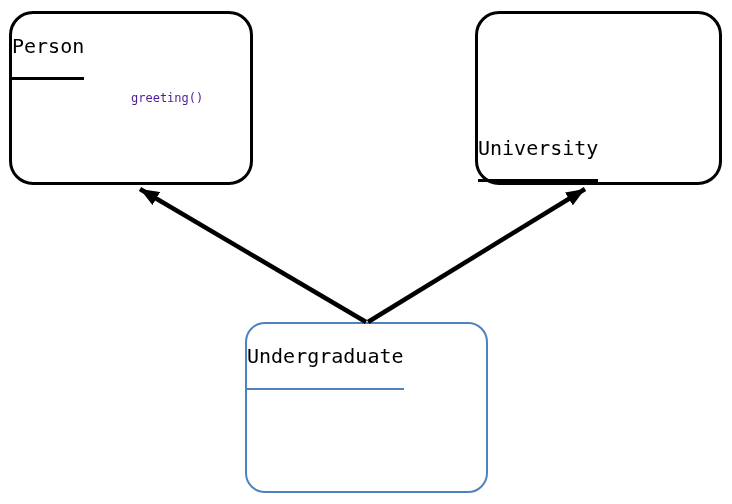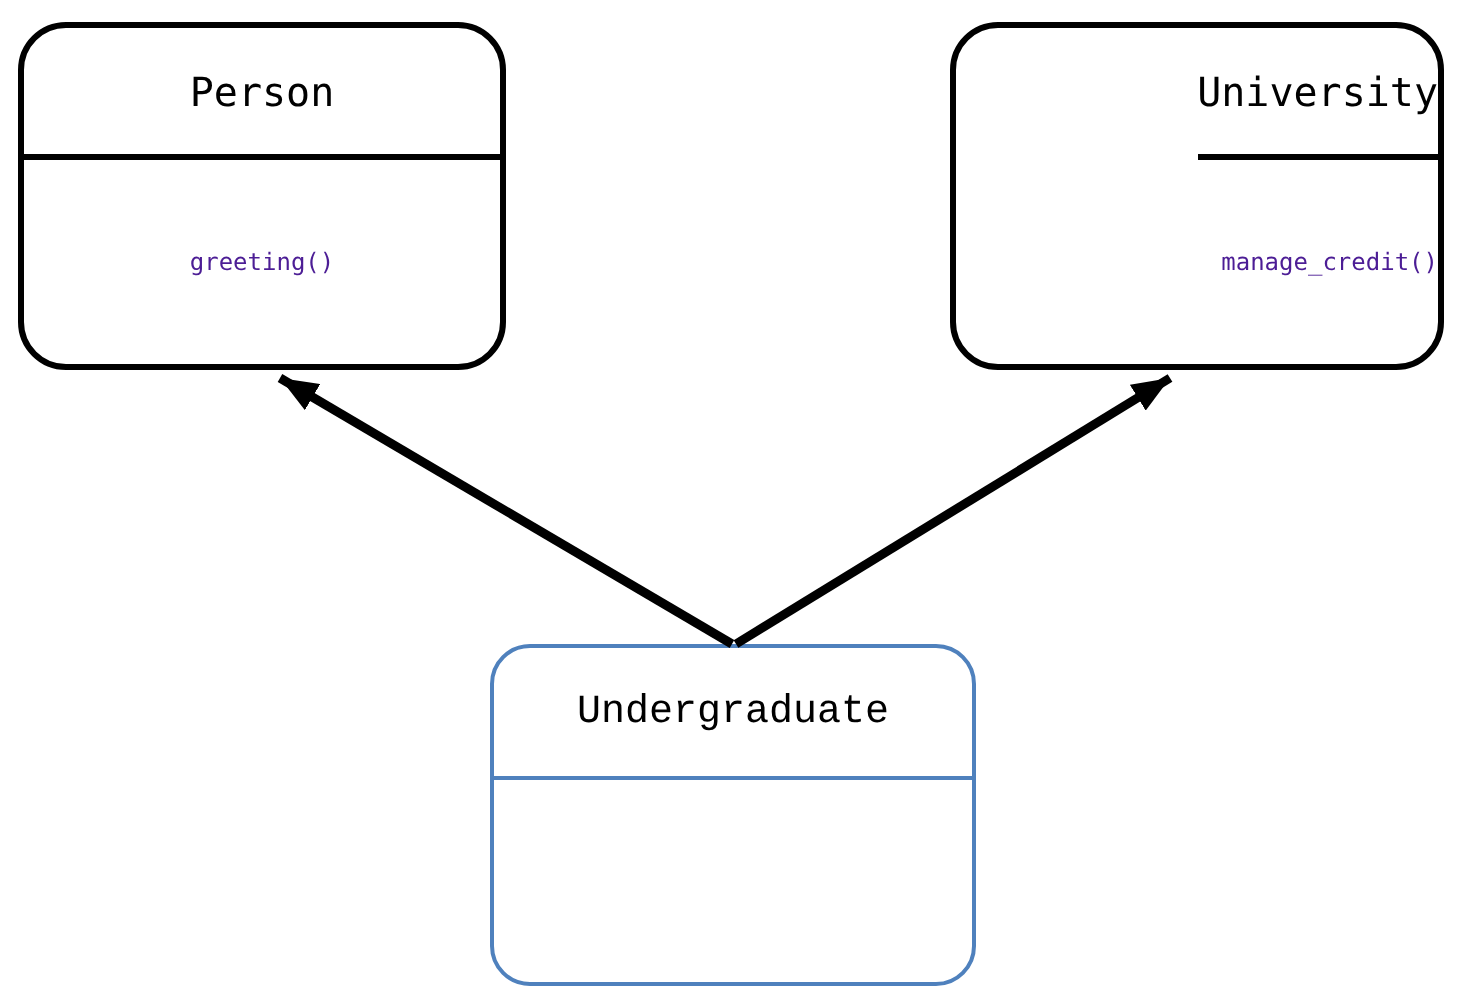--- a/index.html
+++ b/index.html
@@ -15,21 +15,20 @@
     width: 732px;
     height: 504px;
     background: #ffffff;
     overflow: hidden;
   }
   .class-box {
     position: absolute;
     background: #ffffff;
     box-sizing: border-box;
     display: flex;
-    flex-direction: column;
     z-index: 2;
   }
   .class-box.black {
     border: 3px solid #000000;
     border-radius: 24px;
   }
   .class-box.blue {
     border: 2px solid #4f81bd;
     border-radius: 20px;
   }
@@ -53,21 +52,21 @@
     flex: 1;
     display: flex;
     align-items: center;
     justify-content: center;
     font-size: 12px;
     color: #4c1d95;
     white-space: pre;
   }
   #person-box      { left: 9px;   top: 11px;  width: 244px; height: 174px; }
   #university-box  { left: 475px; top: 11px;  width: 247px; height: 174px; align-items: flex-end; }
-  #undergrad-box   { left: 245px; top: 322px; width: 243px; height: 171px; font-family: Liberation Mono, monospace; }
+  #undergrad-box   { left: 245px; top: 322px; width: 243px; height: 171px; }
   .arrow-layer {
     position: absolute;
     left: 0; top: 0;
     width: 732px;
     height: 504px;
     z-index: 3;
     pointer-events: none;
   }
 </style>
 </head>
@@ -75,21 +74,20 @@
 
 <div class="stage">
 
   <div class="class-box black" id="person-box">
     <div class="class-title">Person</div>
     <div class="class-methods">greeting()</div>
   </div>
 
   <div class="class-box black" id="university-box">
     <div class="class-title">University</div>
-    <div class="class-methods">manage_credit()</div>
   </div>
 
   <div class="class-box blue" id="undergrad-box">
     <div class="class-title">Undergraduate</div>
   </div>
 
   <svg class="arrow-layer" width="732" height="504" viewBox="0 0 732 504" xmlns="http://www.w3.org/2000/svg">
     <defs>
       <marker id="arrowhead" viewBox="0 0 10 8" refX="10" refY="4" markerWidth="4.2" markerHeight="3.4" orient="auto">
         <path d="M0,0 L10,4 L0,8 z" fill="#000000"></path>

